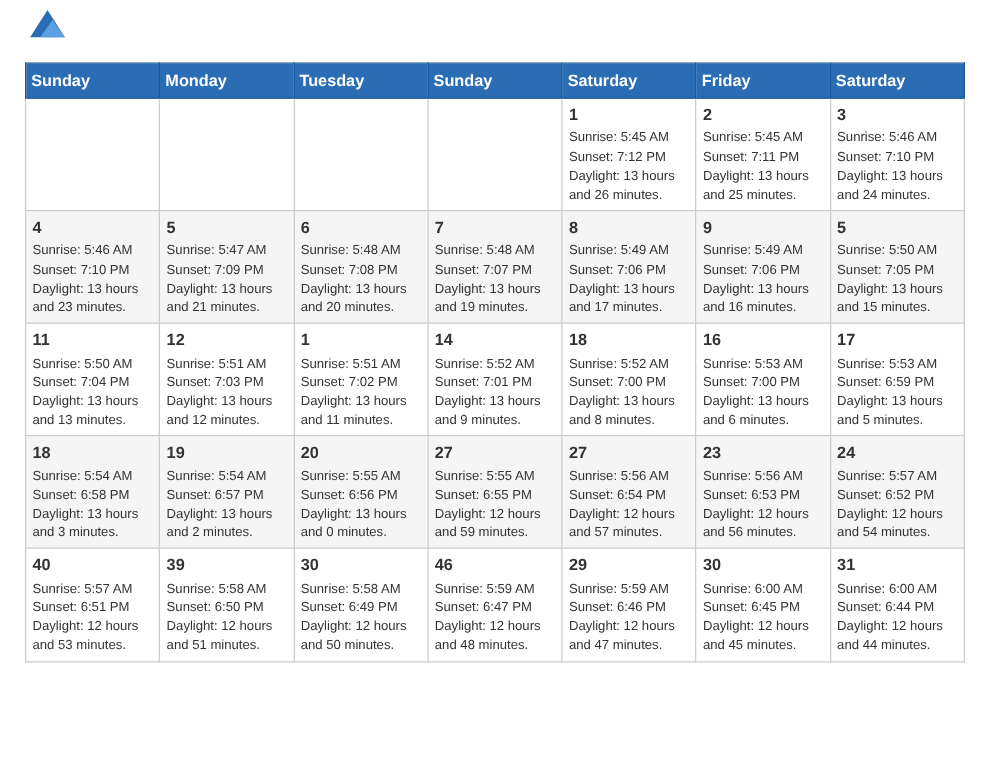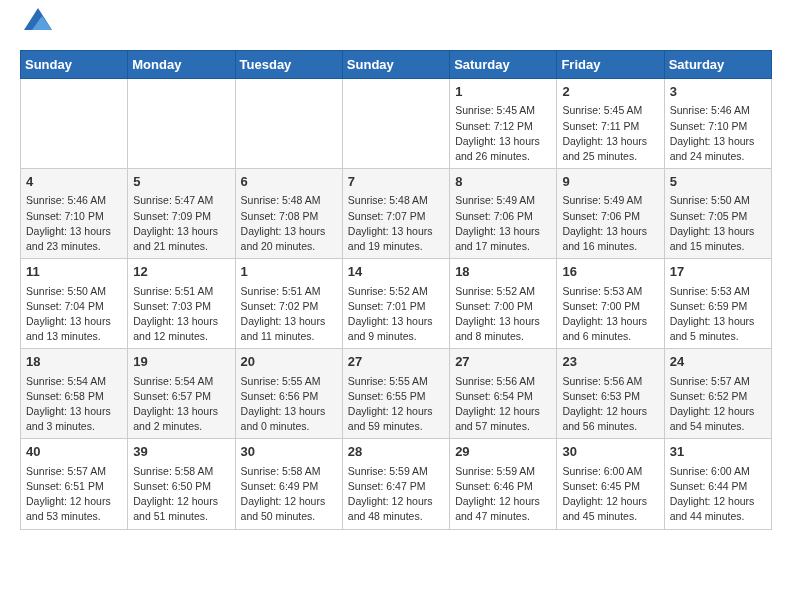--- a/index.html
+++ b/index.html
@@ -233,21 +233,21 @@
         </td>
         <td>
           <span class="day-num">39</span>
           <div class="cell-info">Sunrise: 5:58 AM<br>Sunset: 6:50 PM<br>Daylight: 12 hours<br>and 51 minutes.</div>
         </td>
         <td>
           <span class="day-num">30</span>
           <div class="cell-info">Sunrise: 5:58 AM<br>Sunset: 6:49 PM<br>Daylight: 12 hours<br>and 50 minutes.</div>
         </td>
         <td>
-          <span class="day-num">28</span>
+          <span class="day-num">46</span>
           <div class="cell-info">Sunrise: 5:59 AM<br>Sunset: 6:47 PM<br>Daylight: 12 hours<br>and 48 minutes.</div>
         </td>
         <td>
           <span class="day-num">29</span>
           <div class="cell-info">Sunrise: 5:59 AM<br>Sunset: 6:46 PM<br>Daylight: 12 hours<br>and 47 minutes.</div>
         </td>
         <td>
           <span class="day-num">30</span>
           <div class="cell-info">Sunrise: 6:00 AM<br>Sunset: 6:45 PM<br>Daylight: 12 hours<br>and 45 minutes.</div>
         </td>

